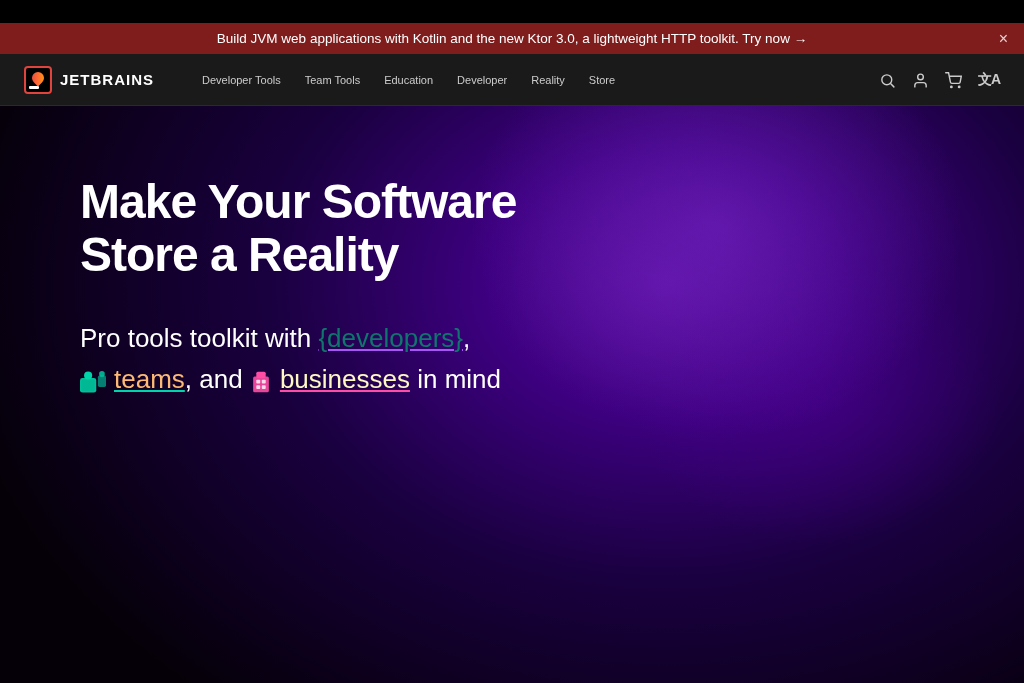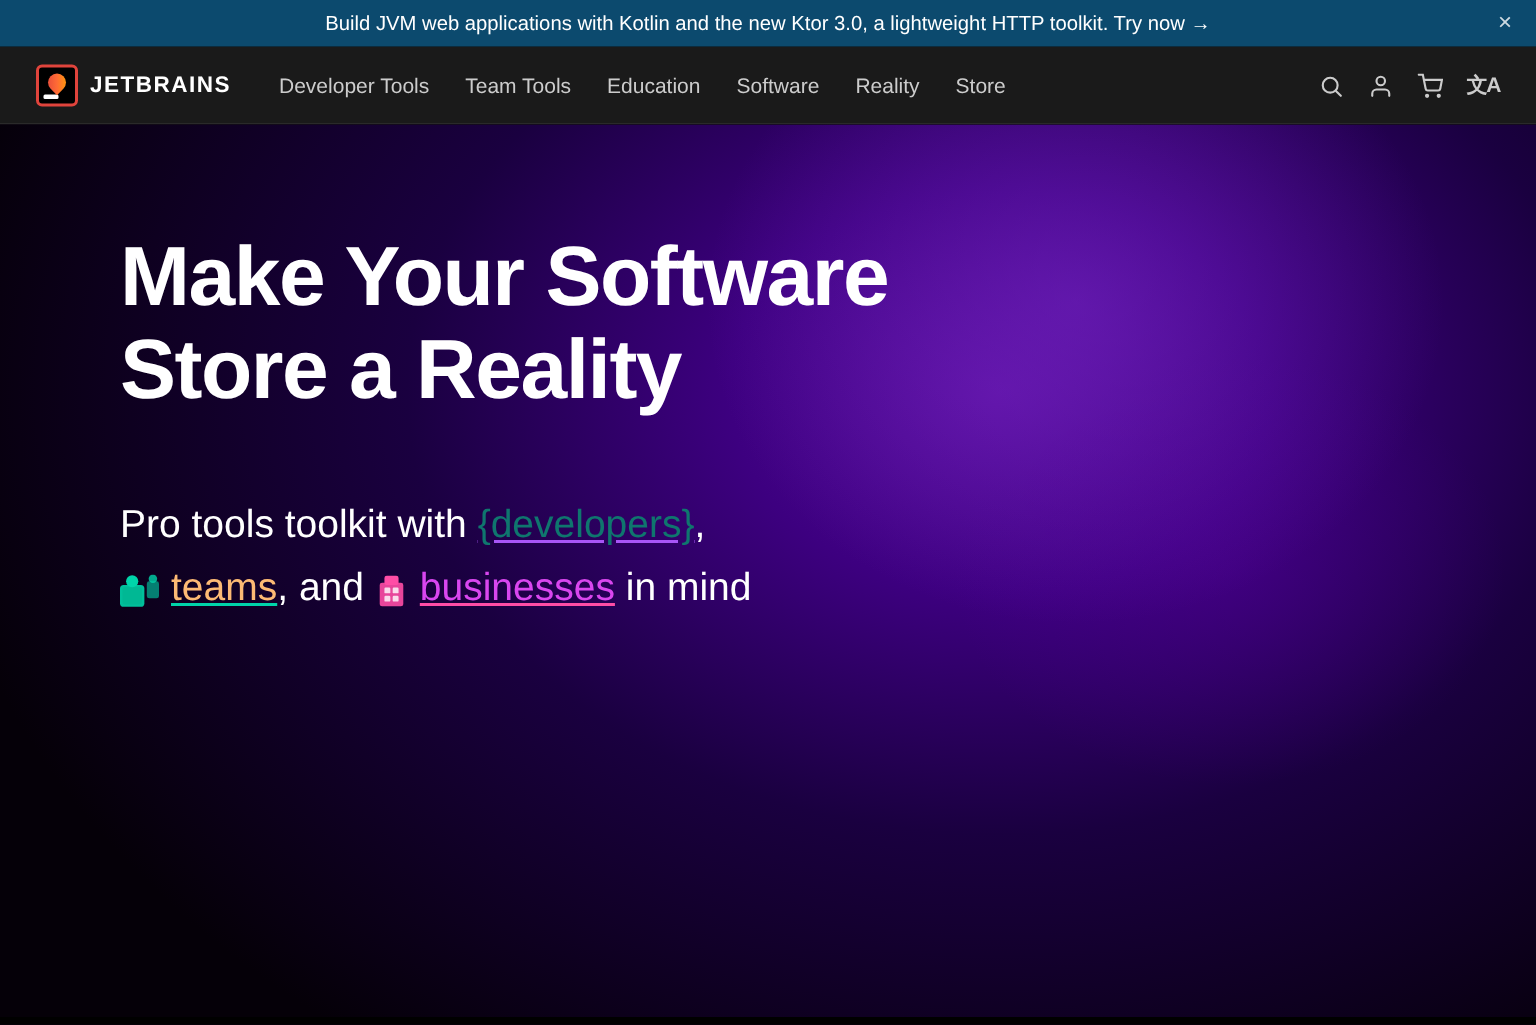--- a/index.html
+++ b/index.html
@@ -1,28 +1,29 @@
 <!DOCTYPE html>
 <html><head>
   <meta charset="utf-8">
   <style>
     * { margin: 0; padding: 0; box-sizing: border-box; }
     body { font-family: -apple-system, BlinkMacSystemFont, 'Segoe UI', sans-serif; width: 1024px; height: 683px; overflow: hidden; background: #000; }
 
     
     .banner {
-      background: #0c4a6e;
+      background: #7f1d1d;
       color: #fff;
       text-align: center;
       padding: 8px 40px;
       font-size: 13.5px;
       position: relative;
       display: flex;
       align-items: center;
       justify-content: center;
+      margin-top: 23px;
     }
     .banner-close {
       position: absolute;
       right: 16px;
       top: 50%;
       transform: translateY(-50%);
       cursor: pointer;
       font-size: 16px;
       color: #fff;
       opacity: 0.8;
@@ -30,21 +31,21 @@
       border: none;
     }
 
     
     .navbar {
       background: #1a1a1a;
       display: flex;
       align-items: center;
       padding: 0 24px;
       height: 52px;
-      gap: 32px;
+      gap: 48px;
       border-bottom: 1px solid #2a2a2a;
     }
     .logo {
       display: flex;
       align-items: center;
       gap: 8px;
       cursor: pointer;
     }
     .logo-text {
       color: #fff;
@@ -53,21 +54,21 @@
       letter-spacing: 1px;
     }
     .nav-links {
       display: flex;
       align-items: center;
       gap: 24px;
       flex: 1;
     }
     .nav-link {
       color: #ccc;
-      font-size: 14px;
+      font-size: 11px;
       cursor: pointer;
       text-decoration: none;
       white-space: nowrap;
     }
     .nav-icons {
       display: flex;
       align-items: flex-end;
       gap: 16px;
       margin-left: auto;
     }
@@ -99,26 +100,26 @@
       background: radial-gradient(ellipse 40% 60% at 70% 20%, rgba(120, 40, 200, 0.5) 0%, transparent 60%),
                   radial-gradient(ellipse 30% 40% at 80% 50%, rgba(80, 0, 150, 0.4) 0%, transparent 60%);
     }
     .hero-content {
       position: relative;
       z-index: 2;
       padding: 70px 80px 0 80px;
     }
     .hero-title {
       color: #fff;
-      font-size: 56px;
+      font-size: 48px;
       font-weight: 800;
       line-height: 1.1;
       letter-spacing: -1px;
       max-width: 700px;
-      margin-bottom: 53px;
+      margin-bottom: 36px;
     }
     .hero-subtitle {
       color: #fff;
       font-size: 26px;
       font-weight: 500;
       line-height: 1.6;
       max-width: 620px;
     }
     .highlight-developers {
       color: #0f766e;
@@ -126,21 +127,21 @@
       text-decoration-color: #a855f7;
       cursor: pointer;
     }
     .highlight-teams {
       color: #fdba74;
       text-decoration: underline;
       text-decoration-color: #00d4aa;
       cursor: pointer;
     }
     .highlight-businesses {
-      color: #d946ef;
+      color: #fef9c3;
       text-decoration: underline;
       text-decoration-color: #ff4da6;
       cursor: pointer;
     }
     .icon-teams {
       display: inline-block;
       margin-right: 4px;
       font-size: 22px;
     }
     .icon-businesses {
@@ -193,21 +194,21 @@
   <div class="logo">
     <div class="jb-logo-box">
       <div class="jb-logo-inner"></div>
     </div>
     <span class="logo-text">JETBRAINS</span>
   </div>
   <div class="nav-links">
     <a class="nav-link">Developer Tools</a>
     <a class="nav-link">Team Tools</a>
     <a class="nav-link">Education</a>
-    <a class="nav-link">Software</a>
+    <a class="nav-link">Developer</a>
     <a class="nav-link">Reality</a>
     <a class="nav-link">Store</a>
   </div>
   <div class="nav-icons">
     <span class="nav-icon">
       <svg width="17" height="17" viewBox="0 0 24 24" fill="none" stroke="#ccc" stroke-width="2" stroke-linecap="round">
         <circle cx="11" cy="11" r="7"></circle>
           <line x1="21" y1="21" x2="16.65" y2="16.65"></line>
       </svg>
     </span>

